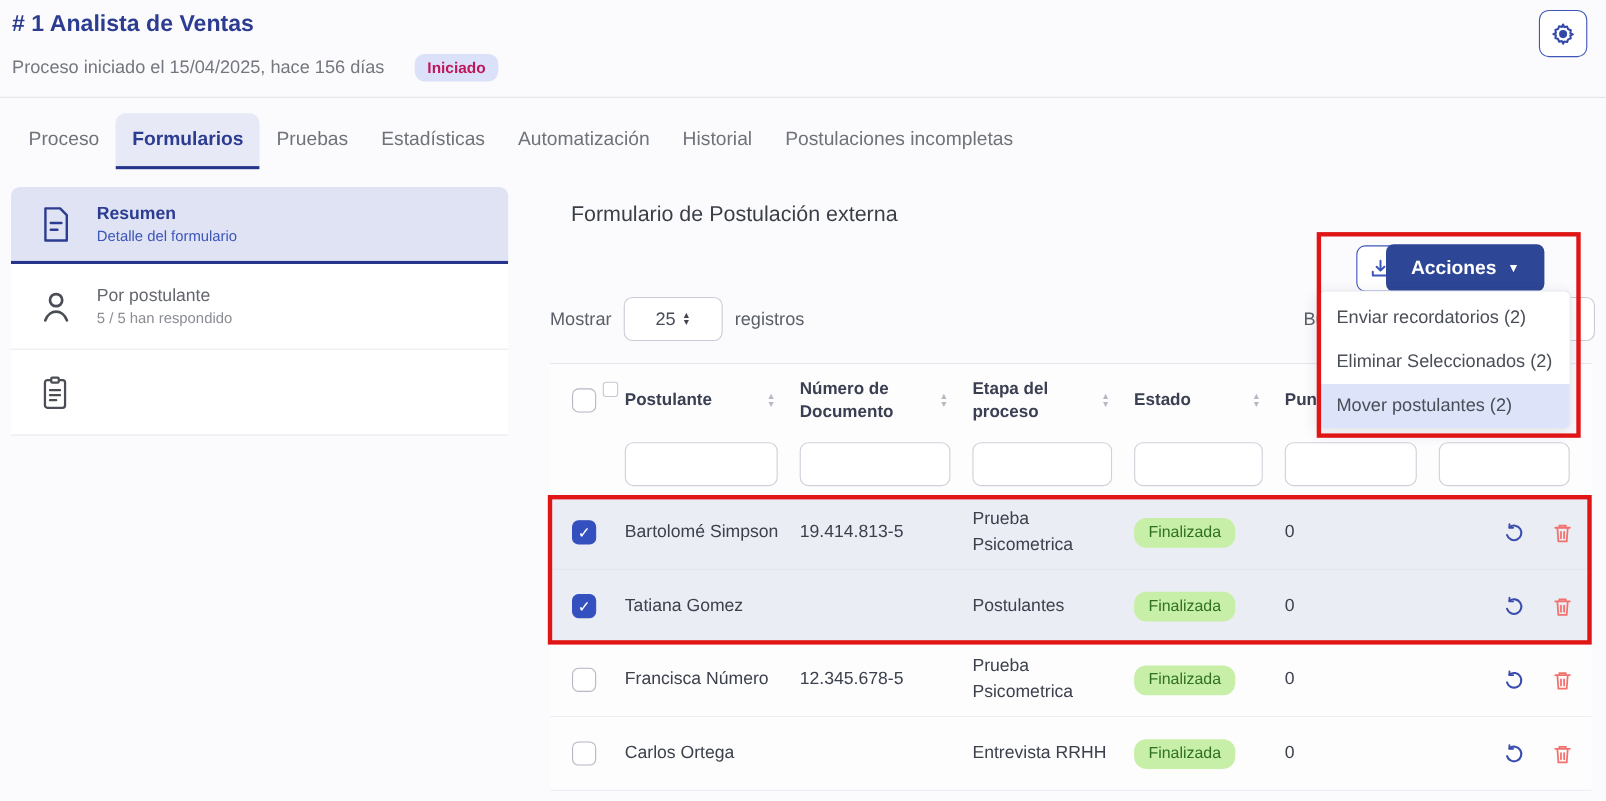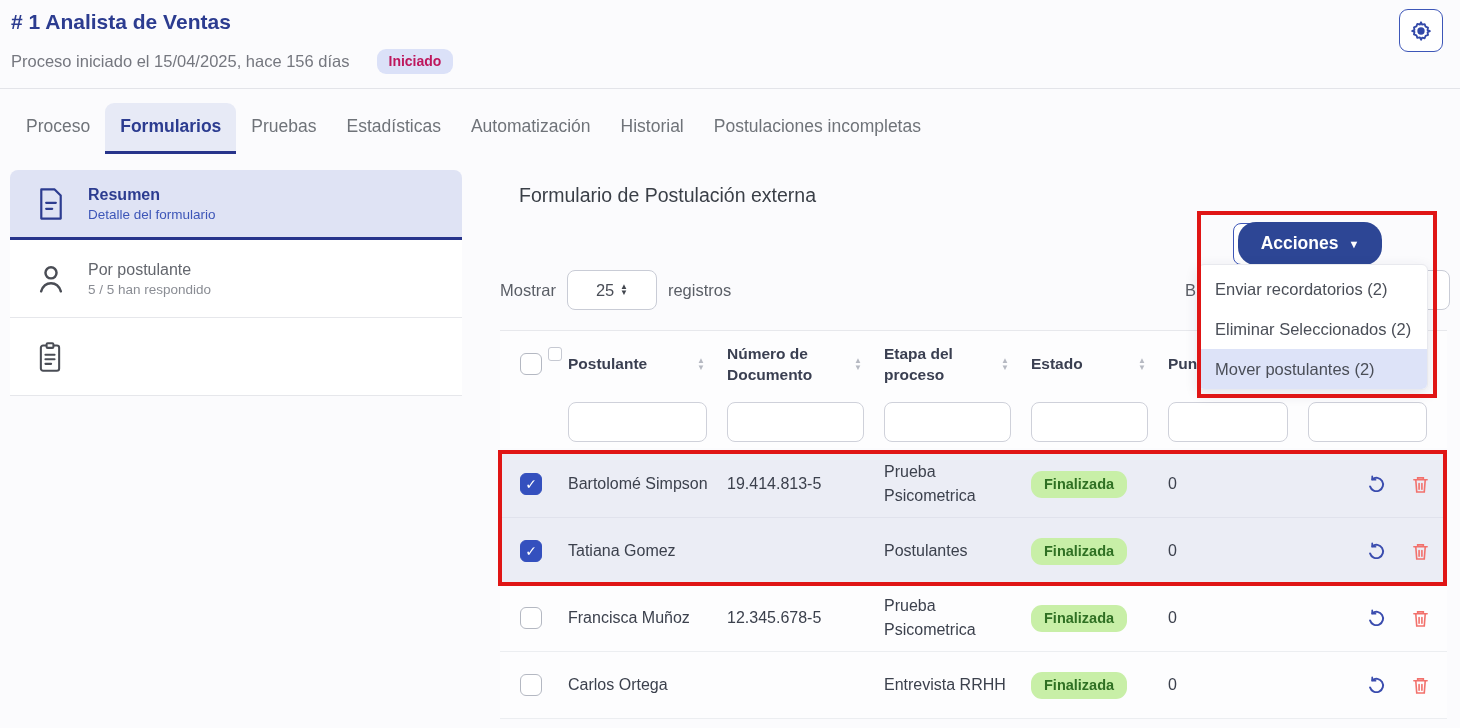--- a/index.html
+++ b/index.html
@@ -91,36 +91,36 @@
   .filters { position:absolute; left:0; top:226px; width:947px; height:52px; background:#fdfdfe; }
   .filter-input { width:calc(100% - 20px); height:40px; border:1px solid #cfd1da; border-radius:8px; background:#fff; }
   .fcell { padding-right:0; }
 
   .tbody { position:absolute; left:0; top:281px; width:947px; }
   .trow { height:67px; background:#fdfdfe; border-bottom:1px solid #eceef1; font-size:16px; color:#3c414d; }
   .trow.selected { background:#ebedf5; border-bottom:1px solid #e0e2ec; }
   .cell-check { padding-left:20px; }
   .cell-name, .cell-doc, .cell-stage { line-height:24px; padding-right:14px; }
   .badge-final {
-    display:inline-block; background:#c8efa7; color:#2f7023; font-size:14.5px; font-weight:700;
+    display:inline-block; background:#c8efa7; color:#2f7023; font-size:14.5px; font-weight:400;
     padding:5px 13px 6px; border-radius:11px;
   }
   .cell-actions { display:flex; justify-content:flex-end; align-items:center; gap:26px; padding-right:18px; }
   .icon-btn { cursor:pointer; display:flex; align-items:center; }
 
   
   .toolbar { position:absolute; left:0; top:0; width:947px; }
   .download-btn {
     position:absolute; left:733px; top:53px; width:44px; height:42px;
     border:1px solid #3d56b8; border-radius:8px; background:#fff;
     display:flex; align-items:center; justify-content:center; cursor:pointer;
   }
   .actions-btn {
-    position:absolute; left:738px; top:52px; width:144px; height:43px;
-    background:#2d4695; color:#fff; border:none; border-radius:18px;
+    position:absolute; left:760px; top:52px; width:144px; height:43px;
+    background:#2d4695; color:#fff; border:none; border-radius:7px;
     font-size:17.5px; font-weight:700; cursor:pointer;
     display:flex; align-items:center; justify-content:center; gap:10px;
     font-family:inherit;
   }
   .caret { font-size:11px; }
   .dropdown {
     position:absolute; left:698px; top:94px; width:230px;
     background:#fff; border:1px solid #e8e9ee; border-radius:6px;
     box-shadow:0 4px 14px rgba(40,45,80,.12); z-index:20; padding:4px 0 0;
   }
@@ -326,21 +326,21 @@
               <path d="M7.5 9v6M10.5 9v6"></path>
             </svg>
         </span>
       </div>
     </div>
 
     <div class="trow grid-row">
       <div class="cell-check">
           <span class="cb"></span>
         </div>
-      <div class="cell-name">Francisca Muñoz</div>
+      <div class="cell-name">Francisca Número</div>
       <div class="cell-doc">12.345.678-5</div>
       <div class="cell-stage">Prueba Psicometrica</div>
       <div><span class="badge-final">Finalizada</span></div>
       <div>0</div>
       <div class="cell-actions">
         <span class="icon-btn">
           <svg width="19" height="19" viewBox="0 0 20 20" fill="none" stroke="#3a4cae" stroke-width="2" stroke-linecap="round">
               <path d="M5.5 4.5A7 7 0 1 1 3.2 12"></path>
               <path d="M5.5 1.5v3.5H9" stroke-width="1.8"></path>
             </svg>

